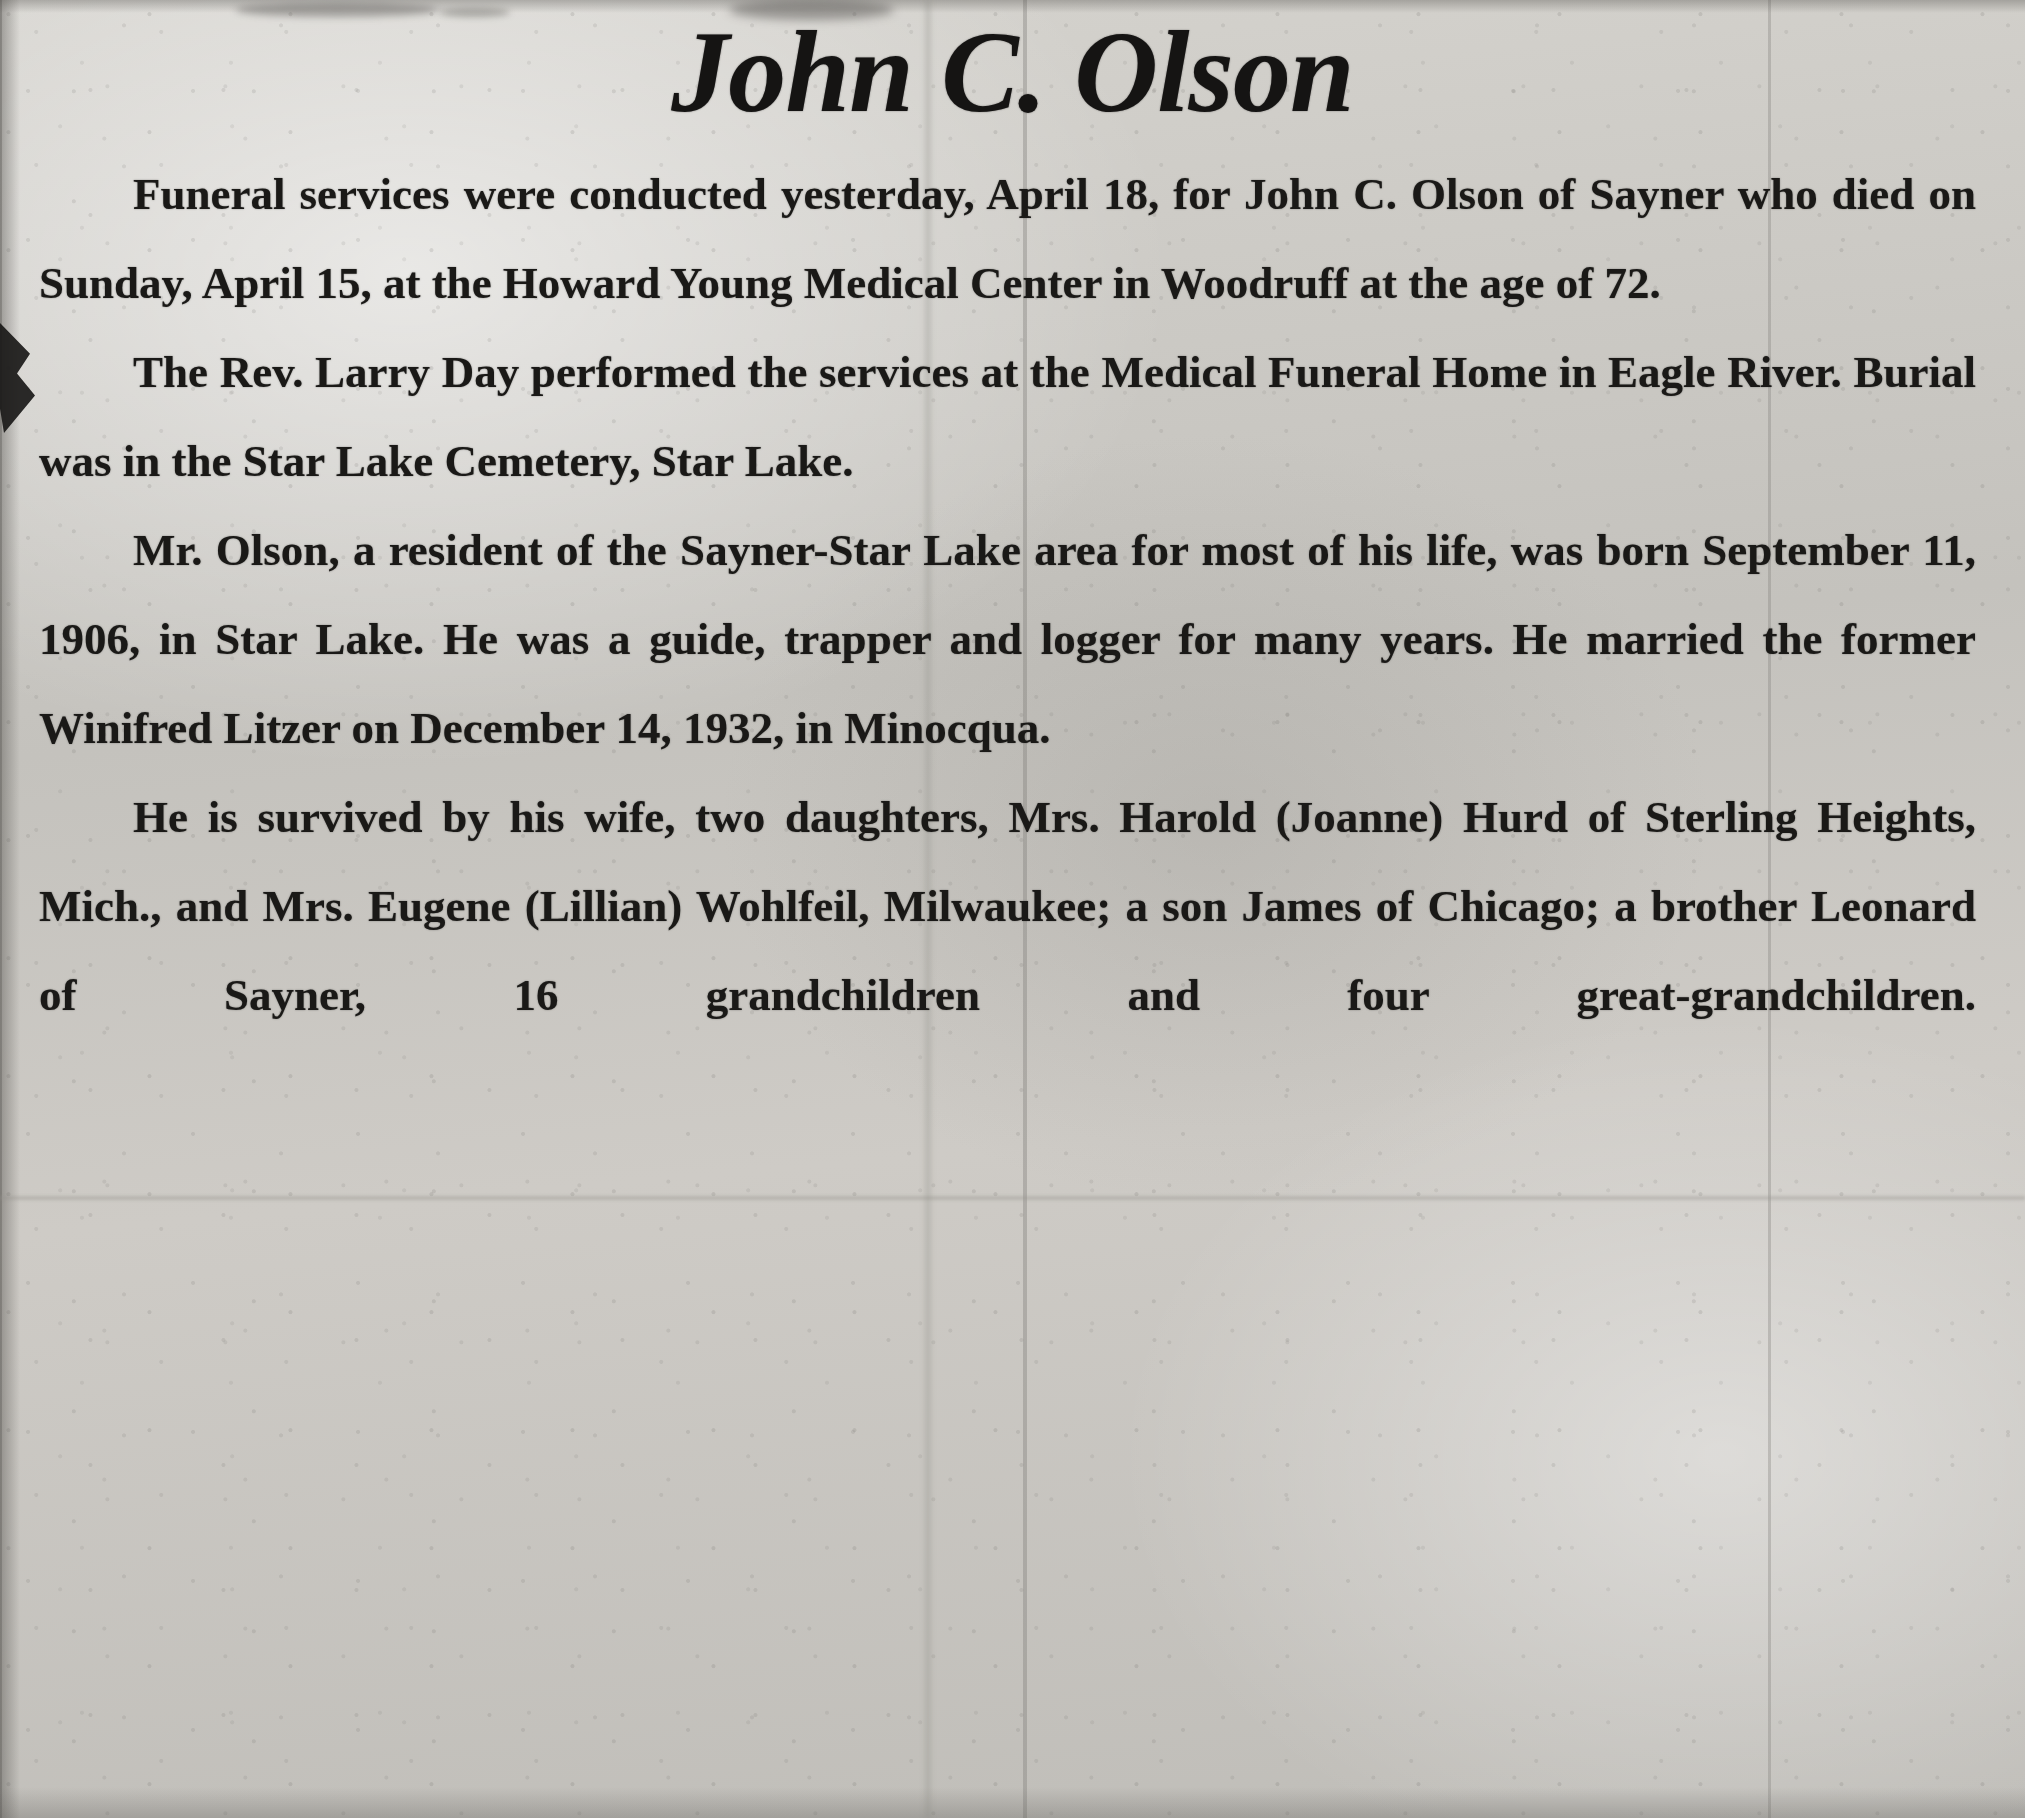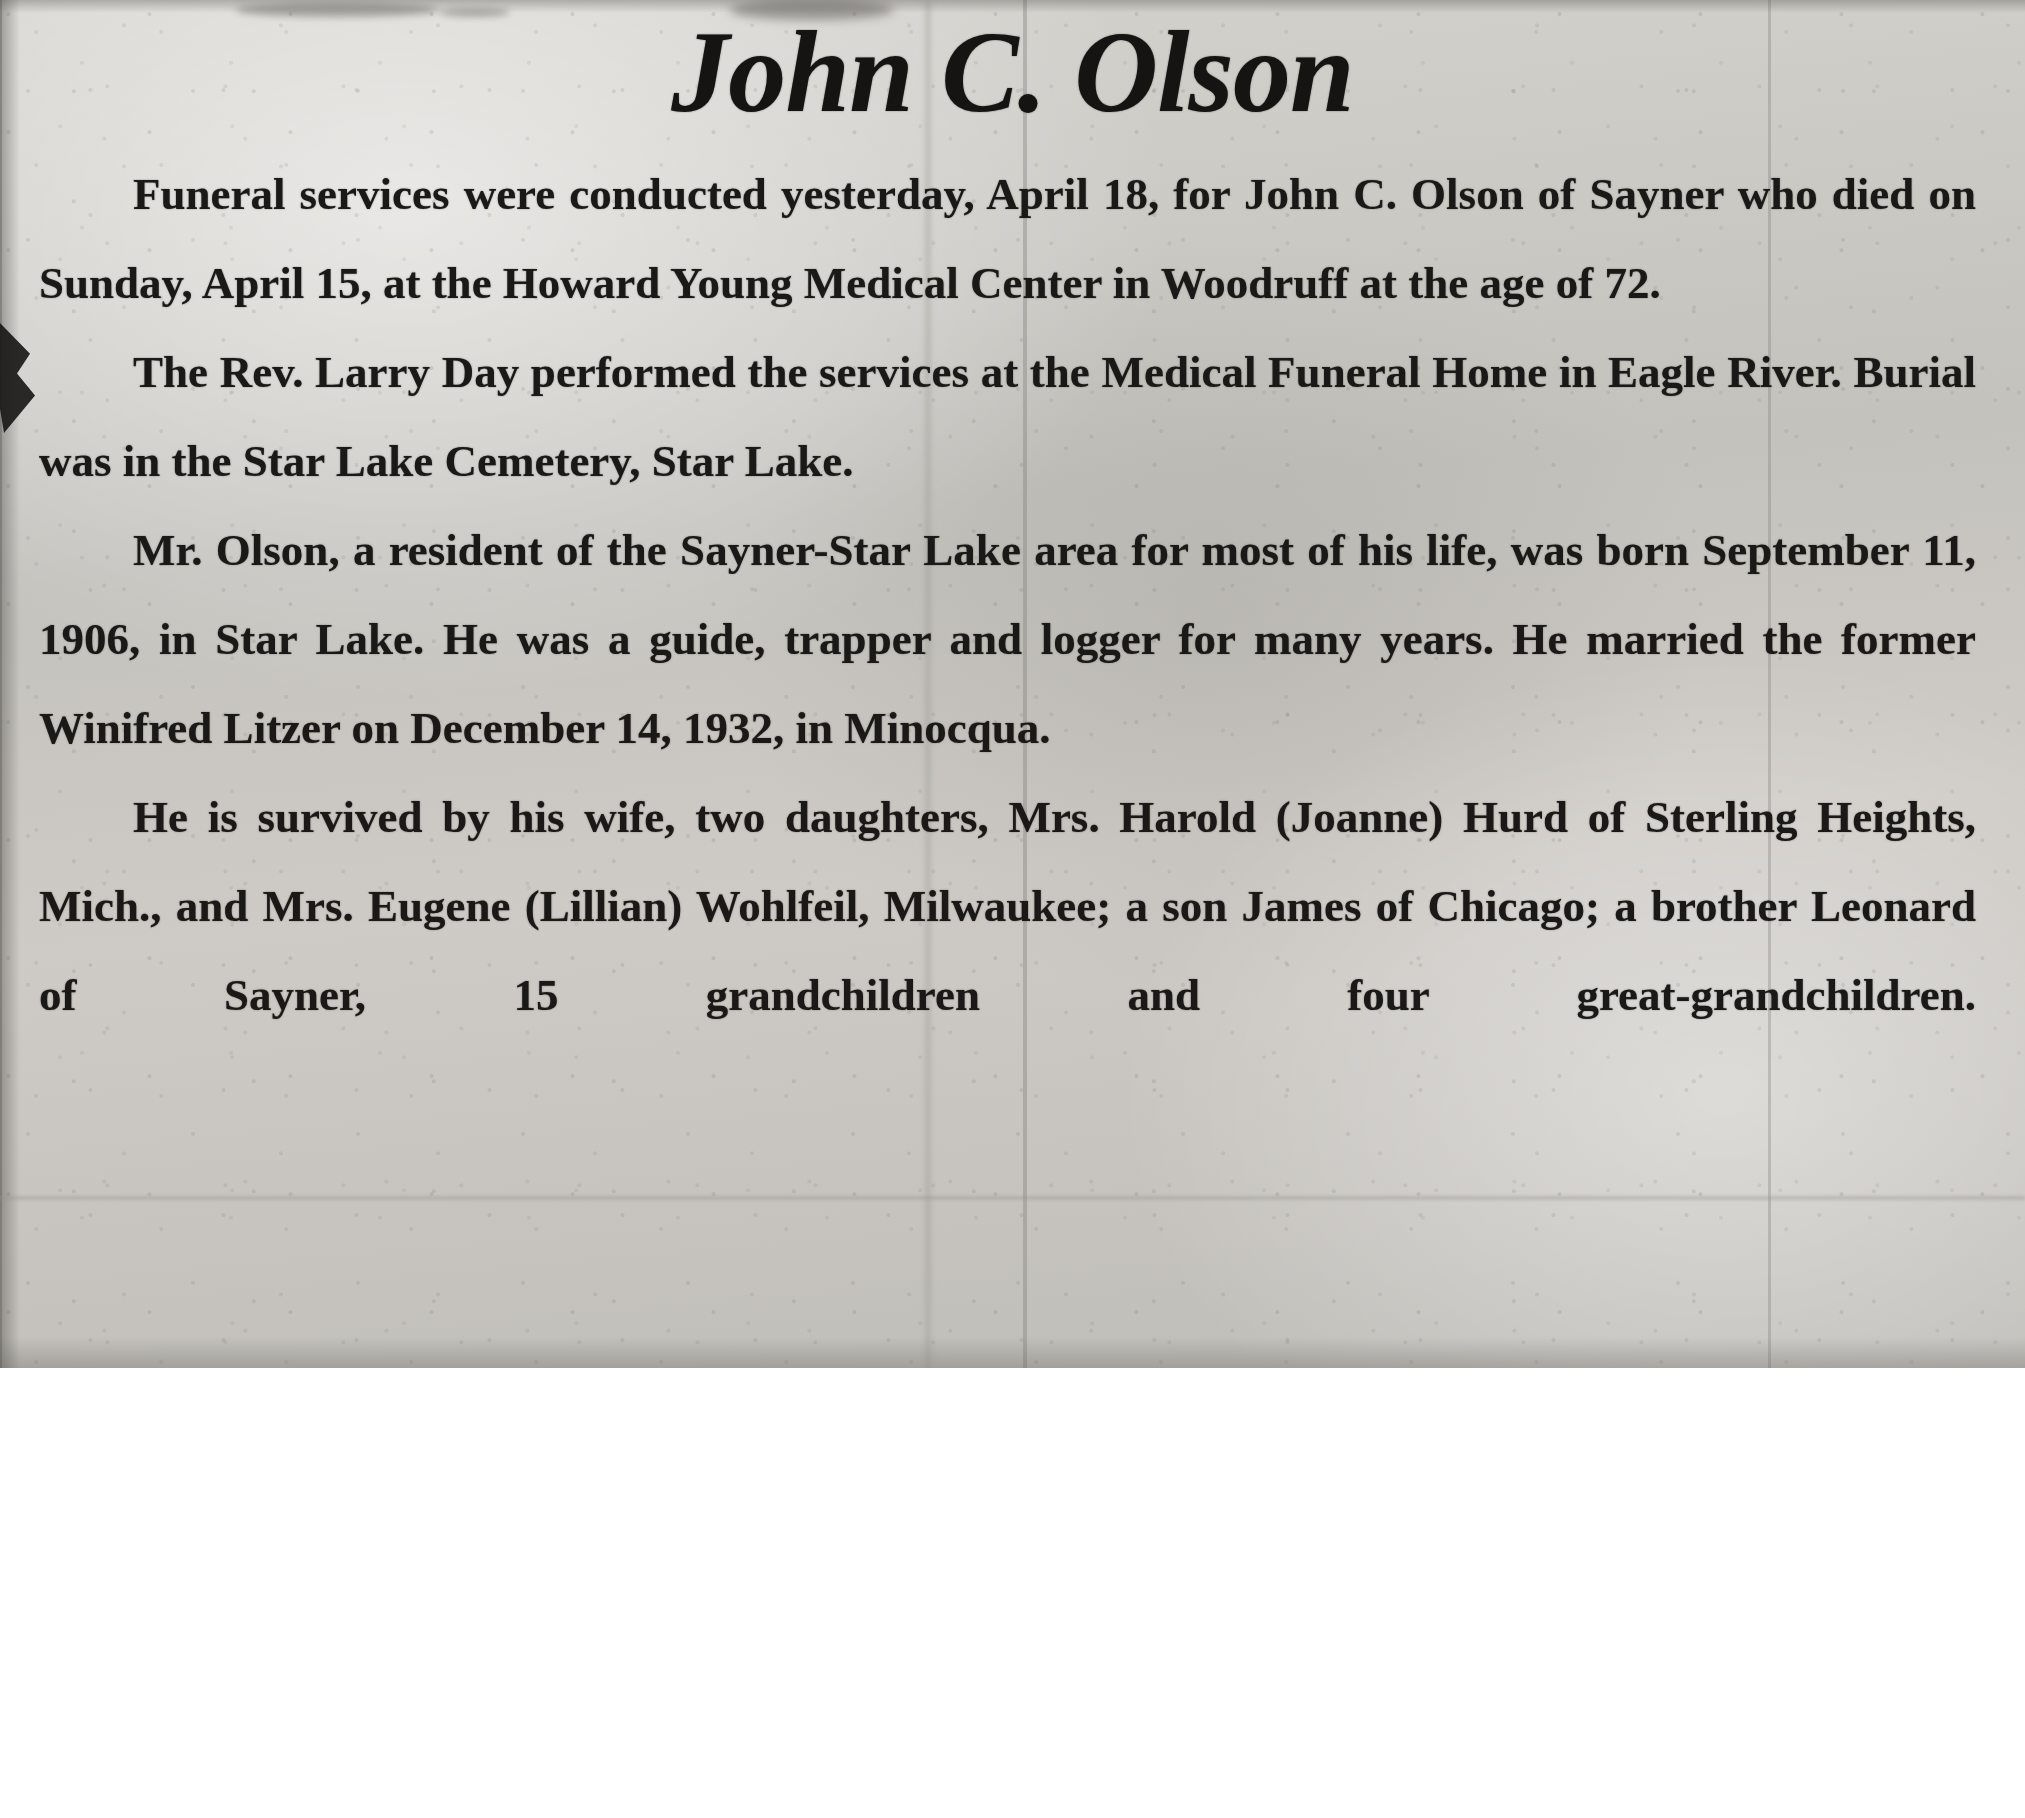--- a/index.html
+++ b/index.html
@@ -11,21 +11,21 @@
     width: 2025px;
     height: 1818px;
     overflow: hidden;
     font-family: "Liberation Serif", serif;
   }
 
   
   .clipping {
     position: relative;
     width: 2025px;
-    height: 1368px;
+    height: 1818px;
     background-color: #c8c6c1;
     background-image:
       
       linear-gradient(90deg, rgba(120,118,114,0.45) 0 2.4px, rgba(0,0,0,0) 2.4px 3.1px),
       linear-gradient(90deg, rgba(0,0,0,0) 0 1023px, rgba(130,128,124,0.40) 1023px 1027px, rgba(0,0,0,0) 1027px),
       linear-gradient(90deg, rgba(0,0,0,0) 0 1768px, rgba(130,128,124,0.35) 1768px 1771px, rgba(0,0,0,0) 1771px),
       
       radial-gradient(ellipse 1098px 706px at 20% 15%, rgba(255,255,255,0.55), rgba(255,255,255,0) 70%),
       radial-gradient(ellipse 862px 627px at 85% 80%, rgba(255,255,255,0.40), rgba(255,255,255,0) 70%),
       radial-gradient(ellipse 706px 549px at 60% 45%, rgba(160,158,153,0.35), rgba(160,158,153,0) 70%),
@@ -176,18 +176,18 @@
   <div class="ink-blot"></div>
 
   <div class="content">
 
     <h1 class="headline">John C. Olson</h1>
 
     <div class="body-col">
       <p class="para">Funeral services were conducted yesterday, April 18, for John C. Olson of Sayner who died on Sunday, April 15, at the Howard Young Medical Center in Woodruff at the age of 72.</p>
       <p class="para">The Rev. Larry Day performed the services at the Medical Funeral Home in Eagle River. Burial was in the Star Lake Cemetery, Star Lake.</p>
       <p class="para">Mr. Olson, a resident of the Sayner-Star Lake area for most of his life, was born September 11, 1906, in Star Lake. He was a guide, trapper and logger for many years. He married the former Winifred Litzer on December 14, 1932, in Minocqua.</p>
-      <p class="para last">He is survived by his wife, two daughters, Mrs. Harold (Joanne) Hurd of Sterling Heights, Mich., and Mrs. Eugene (Lillian) Wohlfeil, Milwaukee; a son James of Chicago; a brother Leonard of Sayner, 15 grandchildren and four great-grandchildren.</p>
+      <p class="para last">He is survived by his wife, two daughters, Mrs. Harold (Joanne) Hurd of Sterling Heights, Mich., and Mrs. Eugene (Lillian) Wohlfeil, Milwaukee; a son James of Chicago; a brother Leonard of Sayner, 16 grandchildren and four great-grandchildren.</p>
     </div>
 
   </div>
 </div>
 
 
 </body></html>

